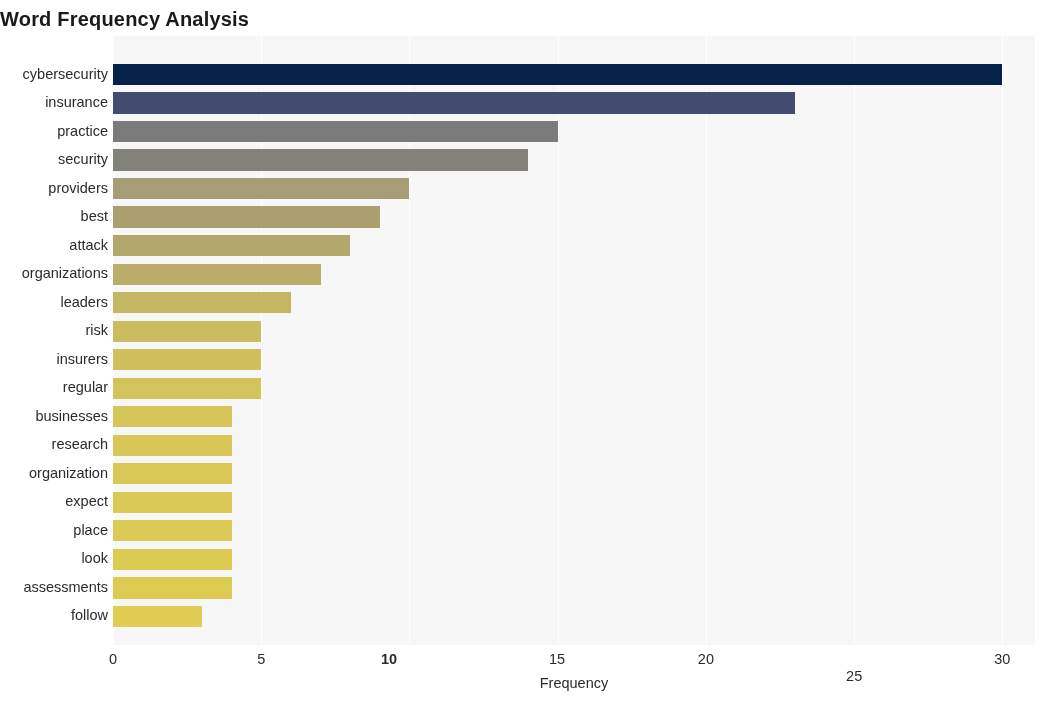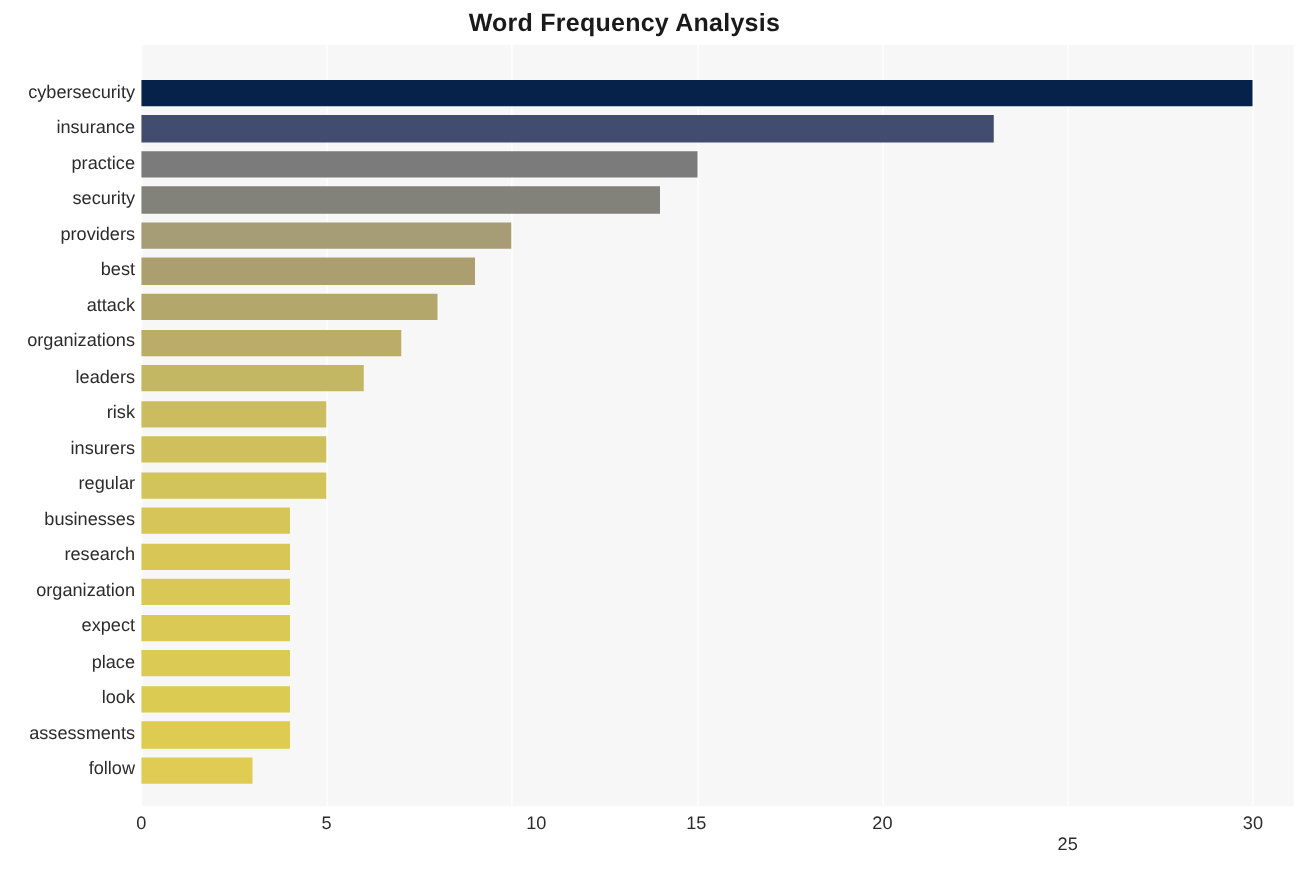--- a/index.html
+++ b/index.html
@@ -22,28 +22,27 @@
     height: 701px;
     background: #ffffff;
   }
 
   
   #chart-title {
     position: absolute;
     left: 0;
     top: 6px;
     width: 943px;
-    text-align: center;
+    text-align: left;
     font-size: 20px;
     font-weight: bold;
     color: #1a1a1a;
     letter-spacing: 0.2px;
     line-height: 26px;
     white-space: nowrap;
-    padding-left: 28px;
   }
 
   
   #plot-area {
     position: absolute;
     left: 113px;
     top: 36px;
     width: 922px;
     height: 609px;
     background: #f7f7f7;
@@ -209,21 +208,22 @@
       <div class="ytick-pos" style="top: 464.852px; color: rgb(43, 43, 43);">organization</div>
       <div class="ytick-pos" style="top: 493.377px; color: rgb(43, 43, 43);">expect</div>
       <div class="ytick-pos" style="top: 521.902px; color: rgb(43, 43, 43);">place</div>
       <div class="ytick-pos" style="top: 550.426px; color: rgb(43, 43, 43);">look</div>
       <div class="ytick-pos" style="top: 578.951px; color: rgb(43, 43, 43);">assessments</div>
       <div class="ytick-pos" style="top: 607.475px; color: rgb(43, 43, 43);">follow</div>
     </div>
   <div id="xtick-layer">
       <div class="xtick" style="left: 113px; color: rgb(43, 43, 43);">0</div>
       <div class="xtick" style="left: 261.232px; color: rgb(43, 43, 43);">5</div>
-      <div class="xtick" style="left: 429px; color: rgb(43, 43, 43);">10</div>
+      <div class="xtick" style="left: 389px; color: rgb(43, 43, 43); font-weight: bold;">10</div>
       <div class="xtick" style="left: 557px; color: rgb(43, 43, 43);">15</div>
       <div class="xtick" style="left: 705.926px; color: rgb(43, 43, 43); text-align: center;">20</div>
       <div class="xtick" style="left: 854.158px; color: rgb(43, 43, 43); margin-top: 17px;">25</div>
       <div class="xtick" style="left: 1002.39px; color: rgb(43, 43, 43);">30</div>
     </div>
 
+  <div id="xlabel">Frequency</div>
 
 </div>
 
 </body></html>

